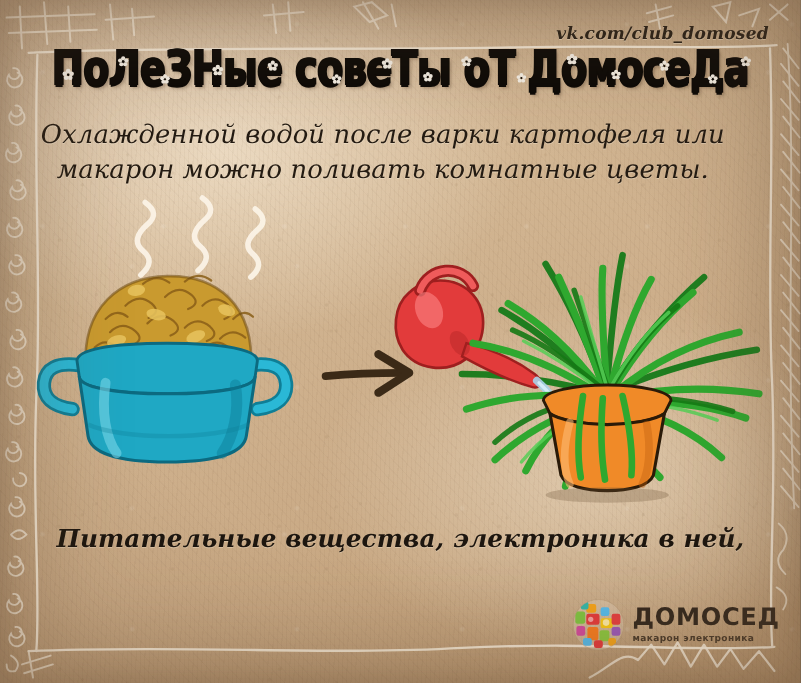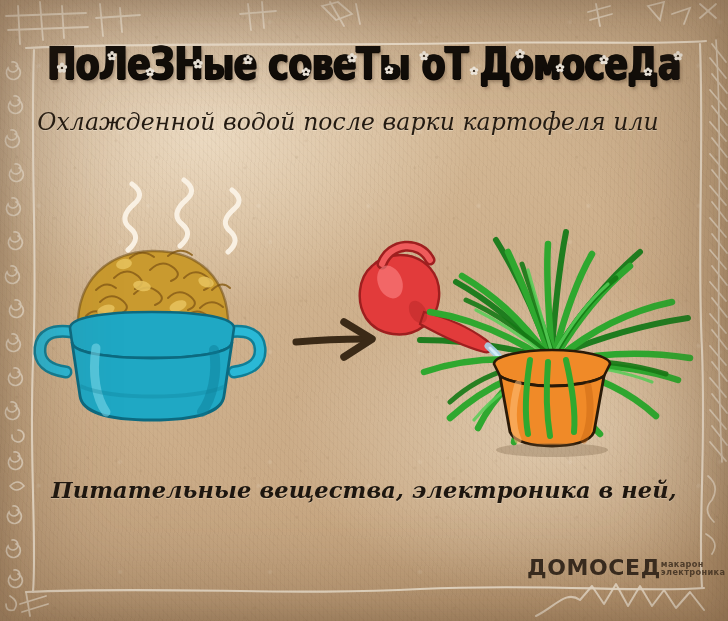--- a/index.html
+++ b/index.html
@@ -100,21 +100,21 @@
     color:#1d160f;
     letter-spacing:.1px;
     text-shadow:0 1px 0 rgba(255,248,232,.28);
   }
 
   
   .brand{
     position:absolute;left:520px;top:542px;width:190px;height:52px;
     display:flex;align-items:center;gap:7px;
   }
-  .brand-words{display:flex;flex-direction:row;line-height:1;}
+  .brand-words{display:flex;flex-direction:column;line-height:1;}
   .brand-name{
     font-family:"DejaVu Sans", sans-serif;
     font-weight:700;font-size:22px;letter-spacing:.6px;
     color:#35291e;
   }
   .brand-tag{
     font-family:"DejaVu Sans", sans-serif;
     font-weight:700;font-size:8.2px;letter-spacing:.35px;
     color:#4a3a2a;margin-top:3px;
   }
@@ -232,20 +232,21 @@
       <path d="M536 616 C 556 606, 566 590, 580 600 L 592 586 L 604 604 L 616 584 L 628 606 L 640 586 L 652 606 L 664 590 L 676 608 L 690 592 L 704 610"></path>
     </g>
 
     <g fill="none" stroke="#f5ead9" stroke-width="1.8" stroke-linecap="round" opacity=".80">
       <path d="M20 604 L 46 596"></path>
         <path d="M22 612 L 48 604"></path>
         <path d="M26 592 L 30 616"></path>
     </g>
   </svg>
 
+  <div class="vk-url">vk.com/club_domosed</div>
 
   <div class="headline">ПоЛеЗНые совеТы оТ ДомосеДа</div>
   <svg class="headline-specks" viewBox="0 0 728 48">
     <g fill="#f2ece2">
       <g transform="translate(62,30)">
           <circle r="2.1" cx="0" cy="-3.3"></circle>
           <circle r="2.1" cx="3.1" cy="-1"></circle>
           <circle r="2.1" cx="1.9" cy="2.7"></circle>
           <circle r="2.1" cx="-1.9" cy="2.7"></circle>
           <circle r="2.1" cx="-3.1" cy="-1"></circle>
@@ -361,20 +362,21 @@
           <circle r="1.9" cx="1.7" cy="2.4"></circle>
           <circle r="1.9" cx="-1.7" cy="2.4"></circle>
           <circle r="1.9" cx="-2.8" cy="-.9"></circle>
           <circle r=".9" fill="#0d0a07"></circle>
         </g>
     </g>
   </svg>
 
   <div class="lede">
     <div>Охлажденной водой после варки картофеля или</div>
+    <div>макарон можно поливать комнатные цветы.</div>
   </div>
 
   <div class="outro">
     <div>Питательные вещества, электроника в ней,</div>
   </div>
 
   <svg class="art" viewBox="0 0 728 300" width="728" height="300">
 
     <g fill="none" stroke="#fbf3e6" stroke-width="5" stroke-linecap="round" stroke-linejoin="round" opacity=".95">
       <path d="M128 90 q 14 -12 2 -22 q -12 -10 4 -24 q 12 -10 -2 -20"></path>

